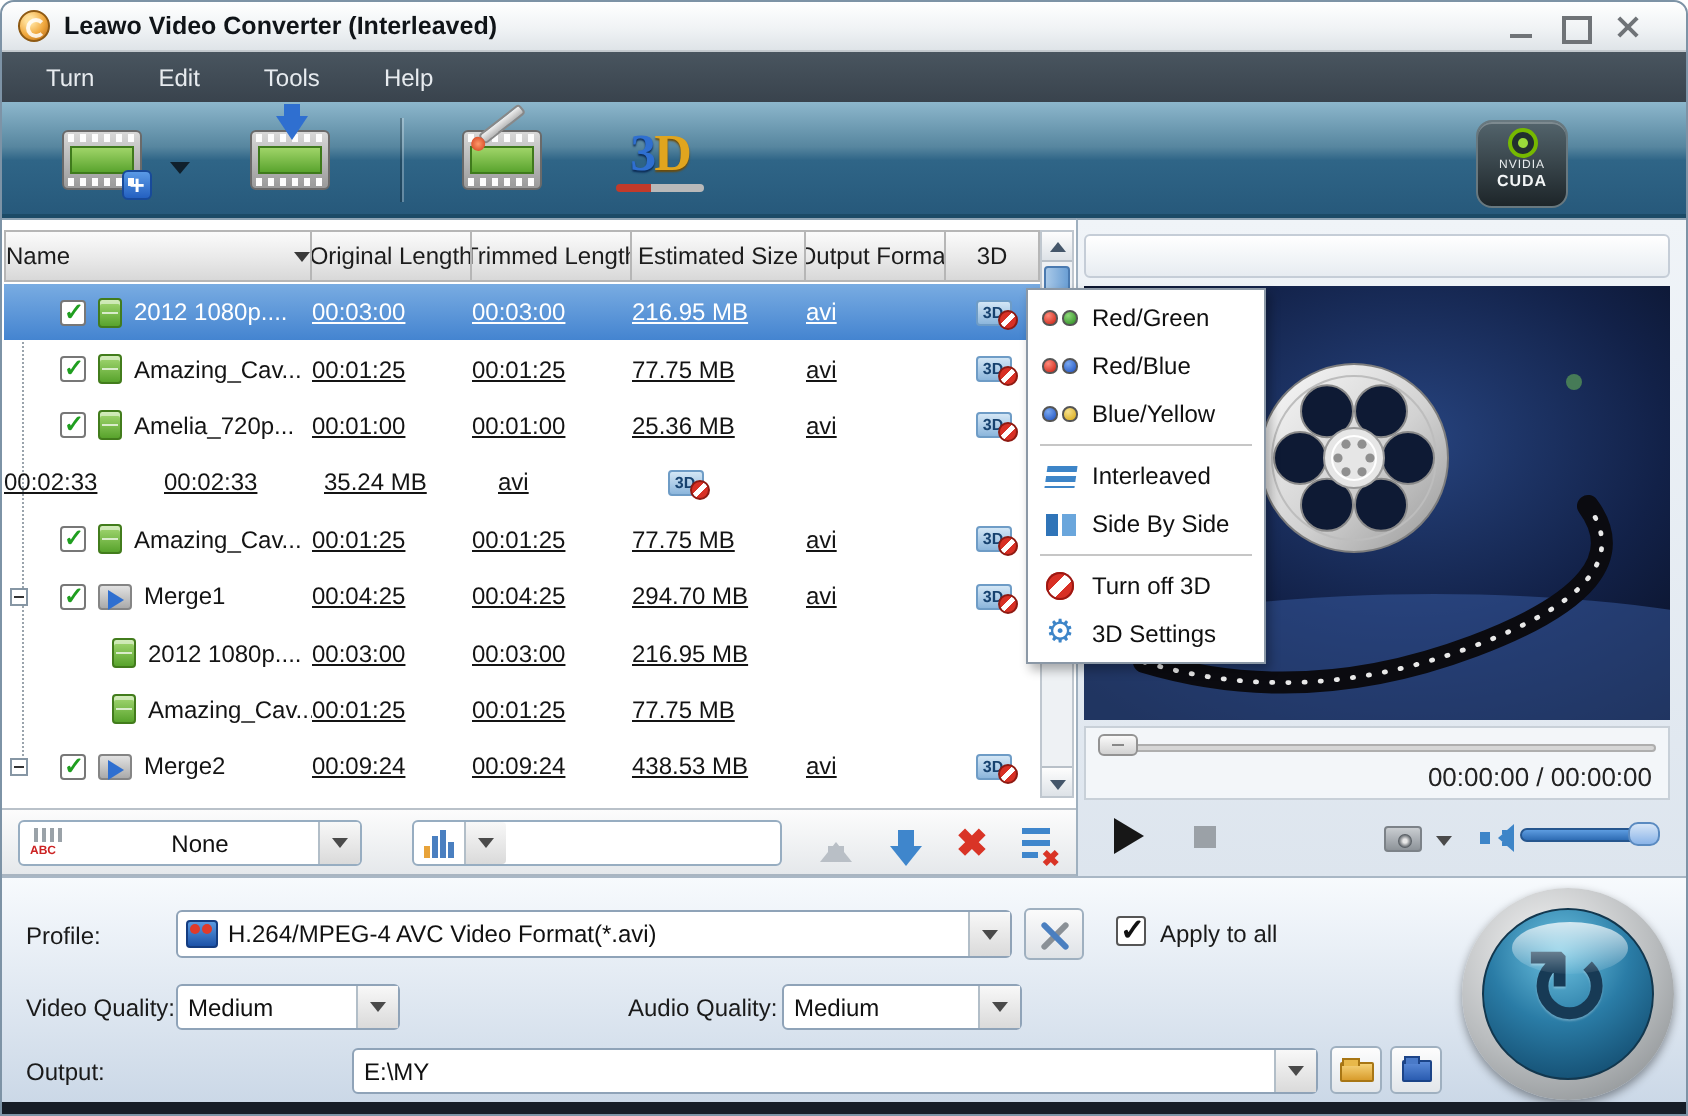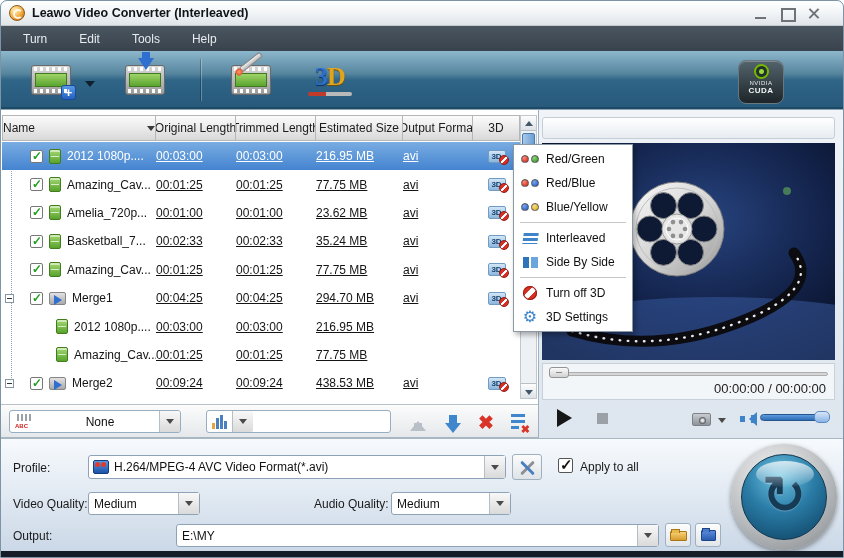--- a/index.html
+++ b/index.html
@@ -351,33 +351,28 @@
     </div>
 
     <div class="row">
       <div class="c-name">
           <span class="cb"></span>
           <span class="fic"></span>
           <span>Amelia_720p...</span>
         </div>
       <div class="c-val w-orig">00:01:00</div>
       <div class="c-val w-trim">00:01:00</div>
-      <div class="c-val w-size">23.62 MB</div>
+      <div class="c-val w-size">25.36 MB</div>
       <div class="c-val w-fmt">avi</div>
       <div class="c-3d">
           <span class="tdic">3D</span>
         </div>
     </div>
 
     <div class="row">
-      <div class="c-name">
-          <span class="cb"></span>
-          <span class="fic"></span>
-          <span>Basketball_7...</span>
-        </div>
       <div class="c-val w-orig">00:02:33</div>
       <div class="c-val w-trim">00:02:33</div>
       <div class="c-val w-size">35.24 MB</div>
       <div class="c-val w-fmt">avi</div>
       <div class="c-3d">
           <span class="tdic">3D</span>
         </div>
     </div>
 
     <div class="row">

